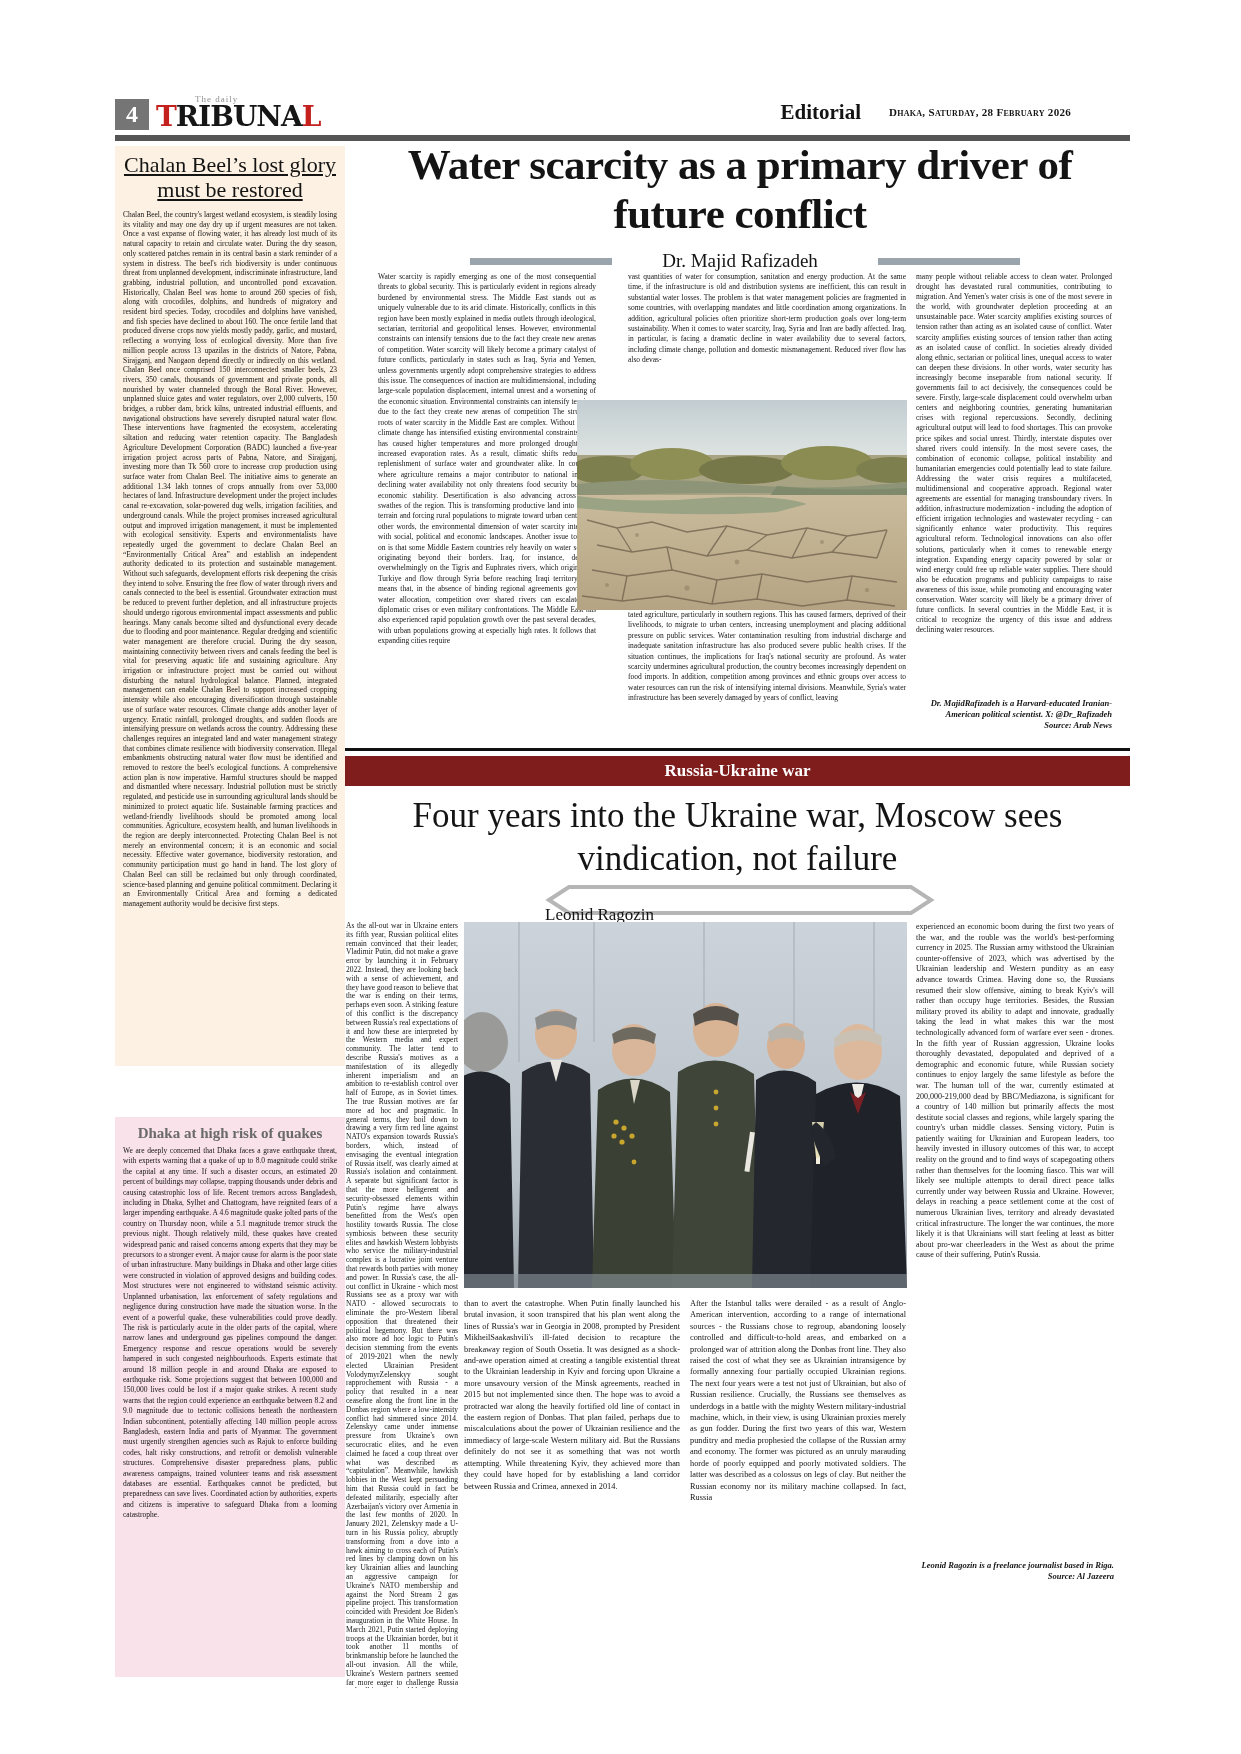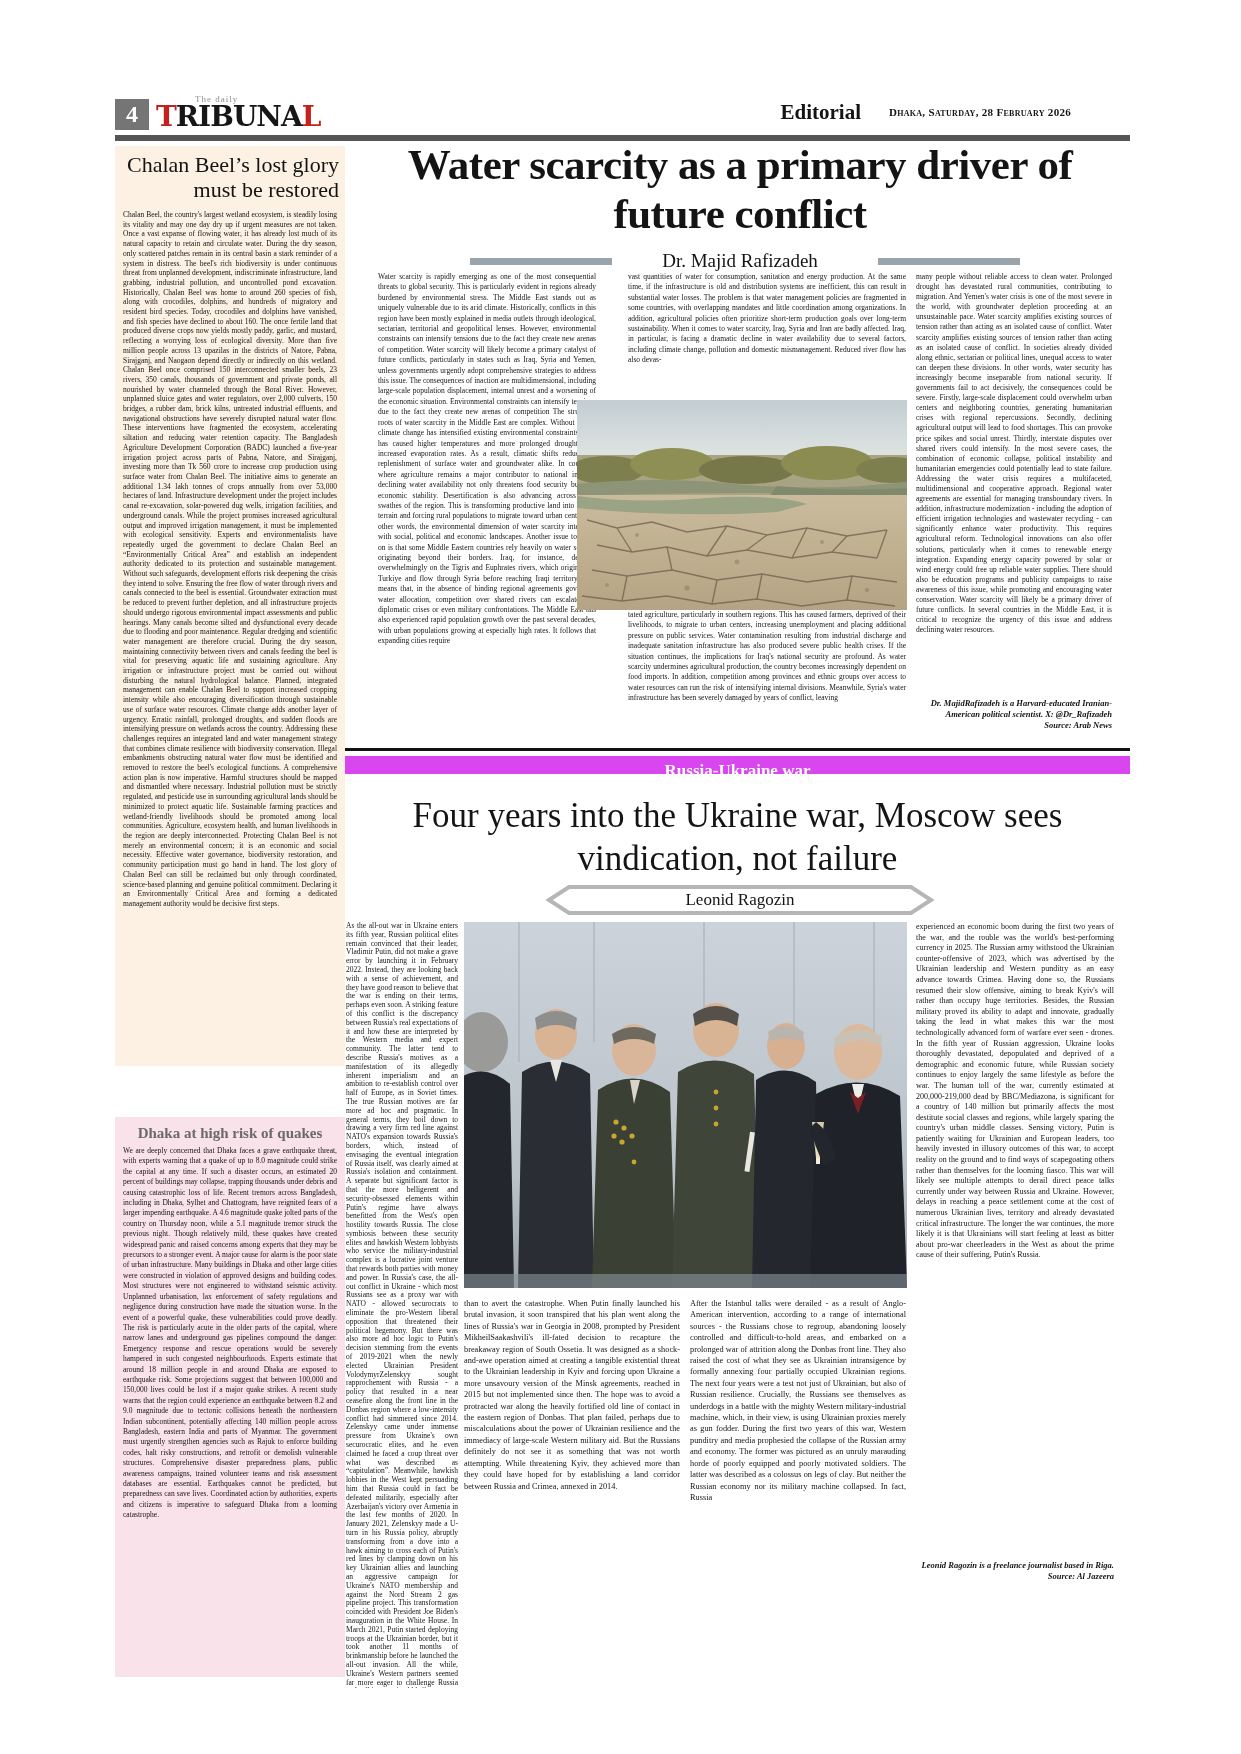--- a/index.html
+++ b/index.html
@@ -13,45 +13,45 @@
   .mast .daily{display:block;font-size:9px;color:#8f8f8f;letter-spacing:1px;margin-left:39px;}
   .mast .word{font-family:"DejaVu Serif",serif;font-weight:bold;font-size:28px;line-height:26px;letter-spacing:-1px;}
   .red{color:#c4201d;} .blk{color:#161616;}
   .section-title{left:380px;right:380px;top:100px;text-align:right;font-weight:bold;font-size:21px;}
   .edition-date{left:830px;top:106px;width:300px;text-align:center;font-weight:bold;font-size:11px;
                 font-variant:small-caps;letter-spacing:.3px;}
   .header-rule{left:115px;top:135px;width:1015px;height:6px;background:#555;}
   
   .side1{left:115px;top:146px;width:230px;height:920px;background:#fcf1e2;}
   .side2{left:115px;top:1117px;width:230px;height:560px;background:#f9e2ea;}
-  .side-title{font-size:22px;line-height:25px;text-align:right;padding:6px 6px 4px 6px;}
+  .side-title{font-size:22px;line-height:25px;text-align:center;padding:6px 6px 4px 6px;text-decoration:underline;}
   .kicker{font-size:15px;font-weight:bold;color:#6a6a6a;text-align:center;padding-top:8px;}
   .newsprint{font-size:7.5px;text-align:justify;overflow:hidden;hyphens:auto;}
   .side-body{margin:4px 8px 0 8px;line-height:9.7px;height:840px;}
   .side-body2{margin:4px 8px 0 8px;line-height:10.4px;height:420px;}
   
   .main-headline{left:350px;top:140px;width:780px;text-align:center;font-weight:bold;
                  font-size:43px;line-height:49px;letter-spacing:-.5px;}
   .byline1{left:616px;top:250px;width:248px;text-align:center;font-size:19px;}
   .bar{height:7px;background:#9aa4ad;top:258px;}
   .w-col1{left:378px;top:272px;width:218px;height:472px;line-height:10.4px;}
   .w-col2t{left:628px;top:272px;width:278px;height:126px;line-height:10.4px;}
   .w-col2b{left:628px;top:610px;width:278px;height:134px;line-height:10.4px;}
   .w-col3{left:916px;top:272px;width:196px;height:420px;line-height:10.1px;}
   .attr{font-size:8.5px;font-weight:bold;font-style:italic;text-align:right;line-height:11px;}
   .w-attr{left:916px;top:698px;width:196px;}
   .photo1{left:577px;top:400px;width:330px;height:210px;}
   
   .uk-rule{left:345px;top:748px;width:785px;height:3px;background:#111;}
-  .uk-banner{left:345px;top:756px;width:785px;height:18px;background:#d946ef;color:#fff;
+  .uk-banner{left:345px;top:756px;width:785px;height:30px;background:#7f1d1d;color:#fff;
              font-weight:bold;font-size:17px;text-align:center;line-height:30px;}
   .uk-headline{left:365px;top:794px;width:745px;text-align:center;font-size:35px;line-height:43px;}
   .ribbon{left:545px;top:884px;width:390px;height:32px;}
   .ribbon svg{position:absolute;inset:0;}
-  .ribbon span{position:absolute;inset:0;text-align:center;line-height:32px;font-size:17px;}
+  .ribbon span{position:absolute;inset:0;text-align:left;line-height:32px;font-size:17px;margin-top:15px;}
   .uk-left{left:346px;top:922px;width:112px;height:766px;line-height:8.8px;}
   .photo2{left:464px;top:922px;width:443px;height:366px;}
   .uk-ba{left:464px;top:1298px;width:216px;height:424px;line-height:11.4px;font-size:8.3px;}
   .uk-bb{left:690px;top:1298px;width:216px;height:424px;line-height:11.4px;font-size:8.3px;}
   .uk-right{left:916px;top:922px;width:198px;height:628px;line-height:10.6px;font-size:8px;}
   .uk-attr{left:916px;top:1560px;width:198px;}
   img,svg{display:block;}
 </style>
 </head>
 <body>

